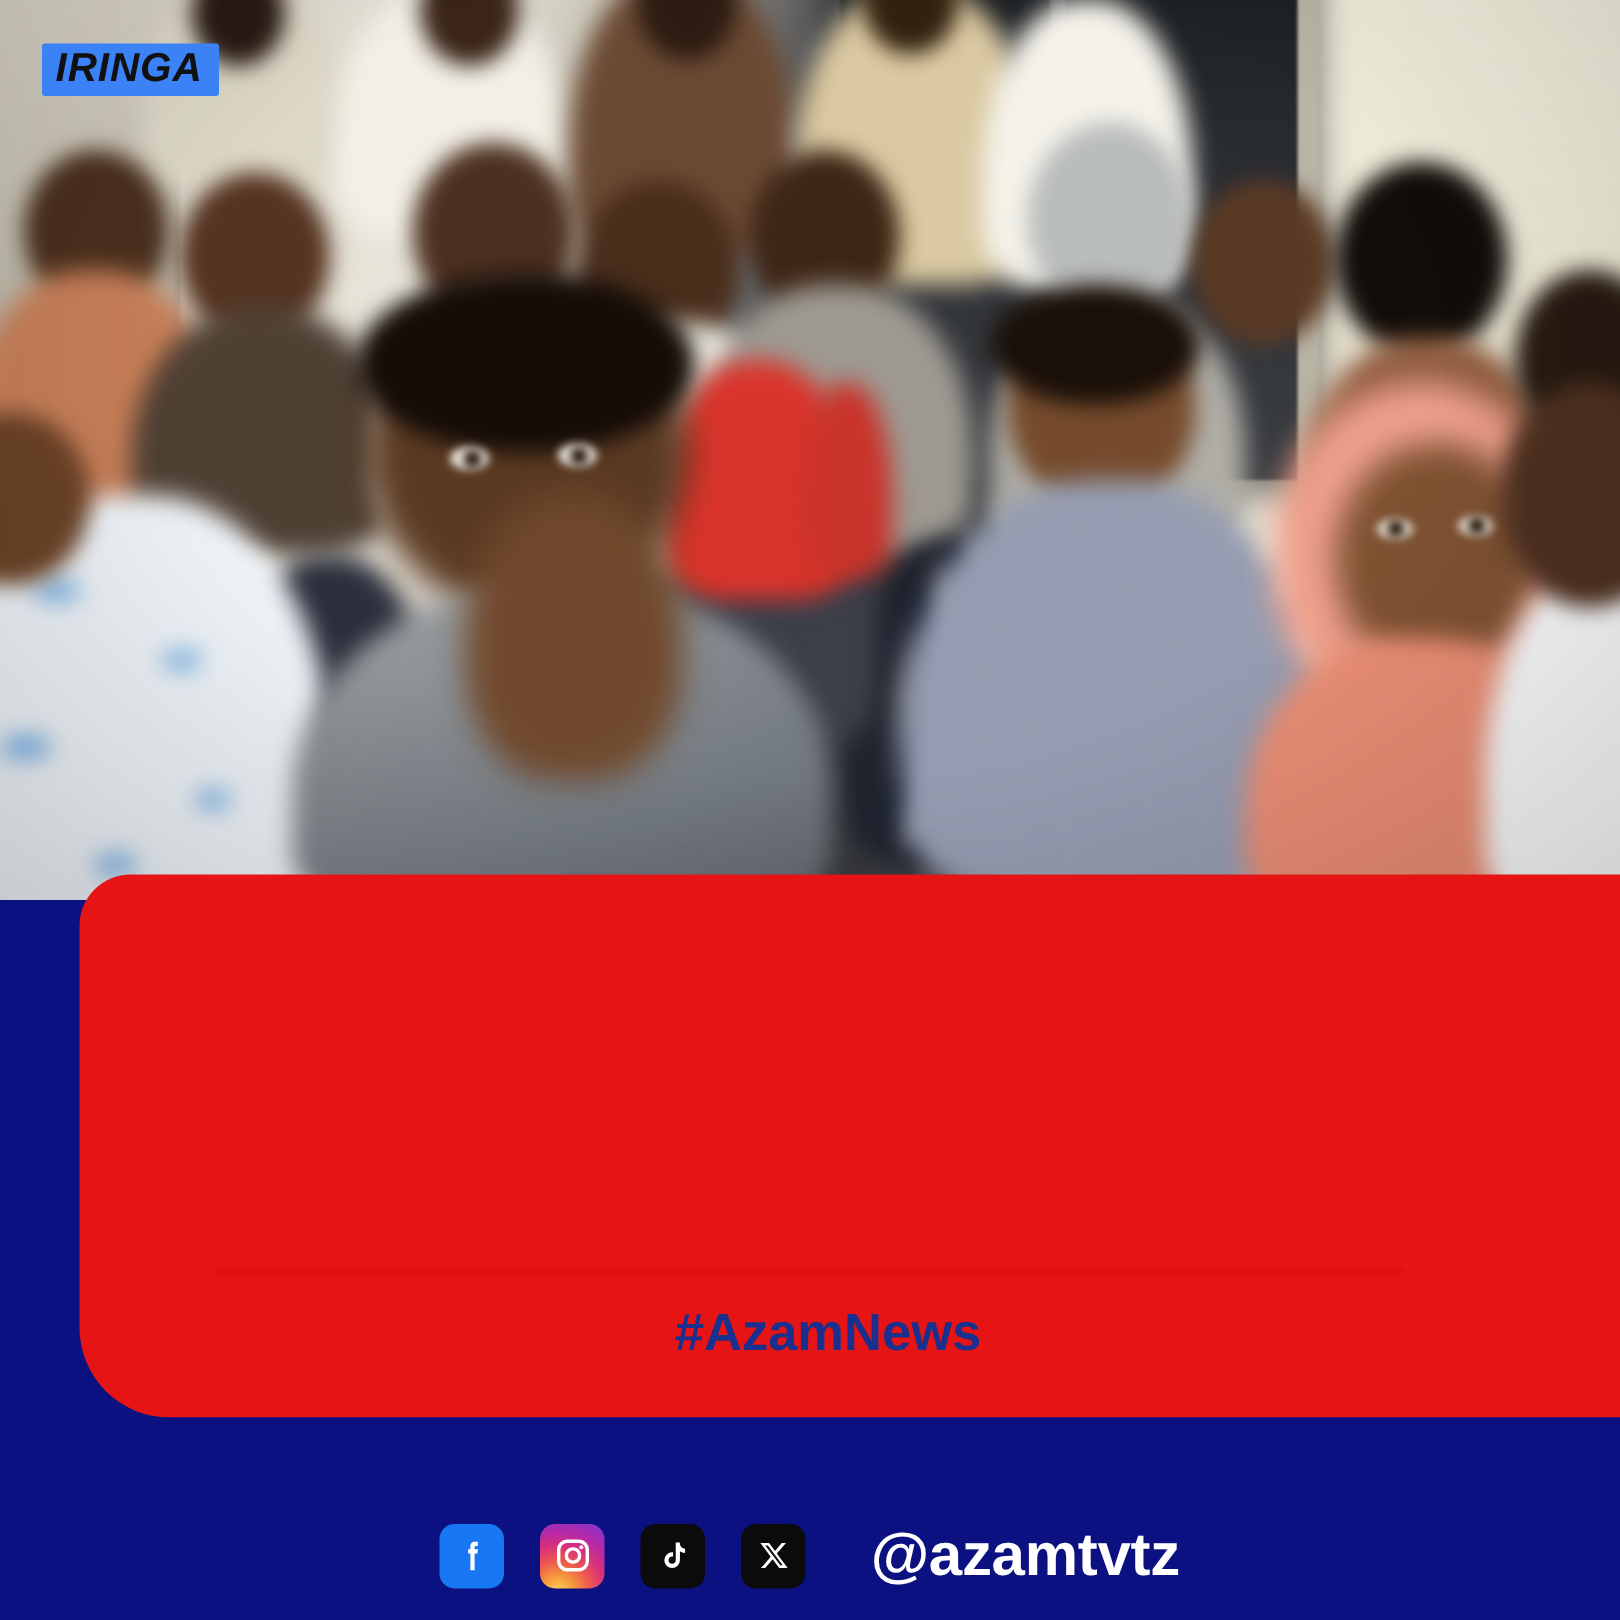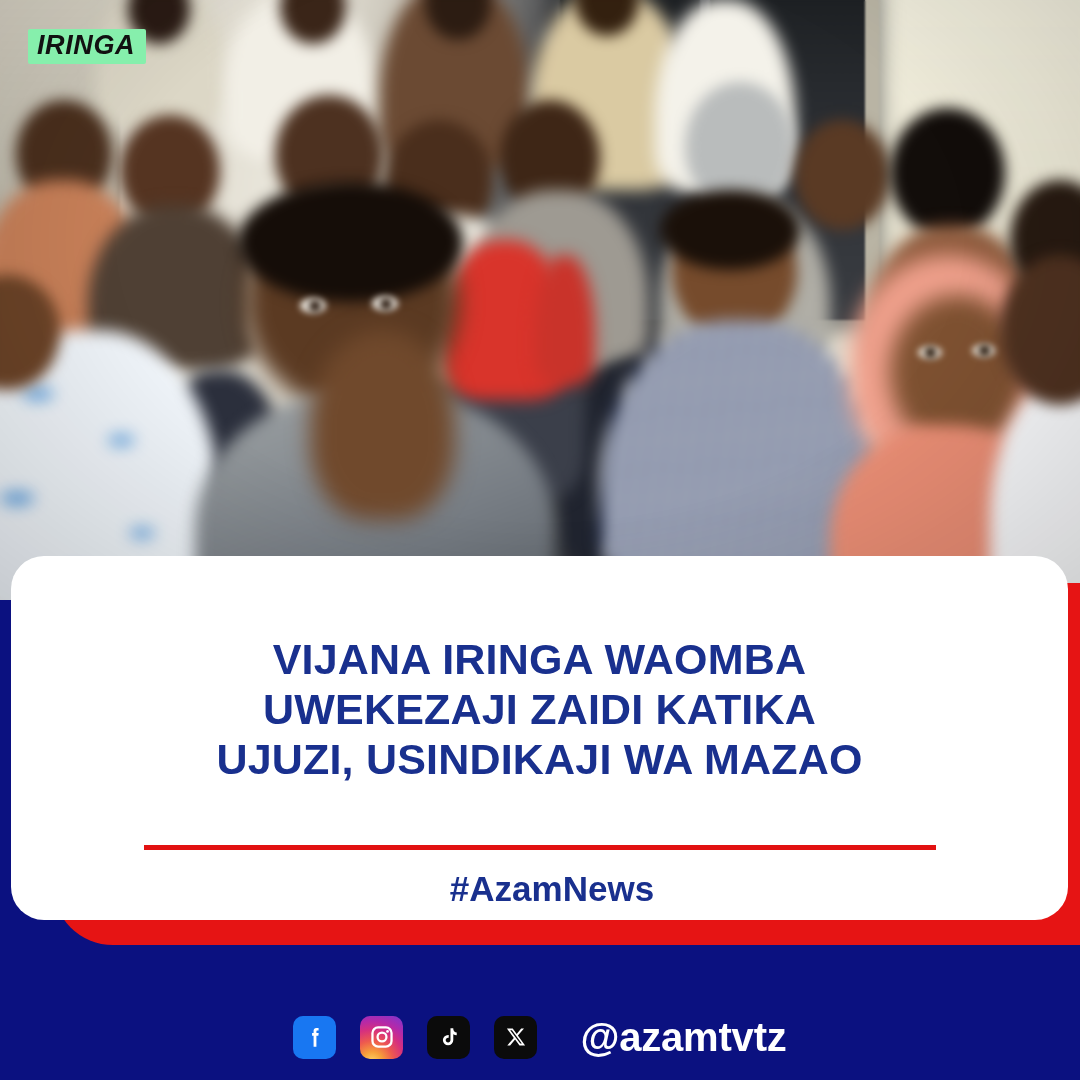--- a/index.html
+++ b/index.html
@@ -74,21 +74,21 @@
   .vignette {
     left: 0; top: 0; width: 1080px; height: 600px;
     background: radial-gradient(ellipse at 50% 40%, rgba(0,0,0,0) 55%, rgba(0,0,0,.16) 100%);
     pointer-events: none;
   }
 
   
   .loc-badge {
     position: absolute;
     left: 28px; top: 29px;
-    background: #86efac;
+    background: #3b82f6;
     padding: 3px 11px 5px 9px;
     border-radius: 2px;
     z-index: 40;
   }
   .loc-badge span {
     display: block;
     font-family: "Liberation Sans", sans-serif;
     font-style: italic;
     font-weight: bold;
     font-size: 27px;
@@ -299,27 +299,20 @@
   </div>
 
   <div class="loc-badge">
     <span>IRINGA</span>
   </div>
 
   <div class="red-band"></div>
 
   <div class="footer"></div>
 
-  <div class="card">
-    <div class="headline">
-      <span class="hl-line">VIJANA IRINGA WAOMBA</span>
-      <span class="hl-line">UWEKEZAJI ZAIDI KATIKA</span>
-      <span class="hl-line">UJUZI, USINDIKAJI WA MAZAO</span>
-    </div>
-  </div>
 
   <div class="divider"></div>
 
   <div class="hashtag">#AzamNews</div>
 
   <div class="social-row">
 
     <div class="sicon ic-fb">
       <svg width="26" height="26" viewBox="0 0 24 24" aria-hidden="true">
         <path fill="#FFFFFF" d="M15.4 8.2h-2.1V6.9c0-.6.4-.8.7-.8h1.3V3.6l-1.9 0c-2.2 0-2.7 1.6-2.7 2.7v1.9H9.3v2.6h1.4V21h2.6v-10.2h1.8l.3-2.6z"></path>

